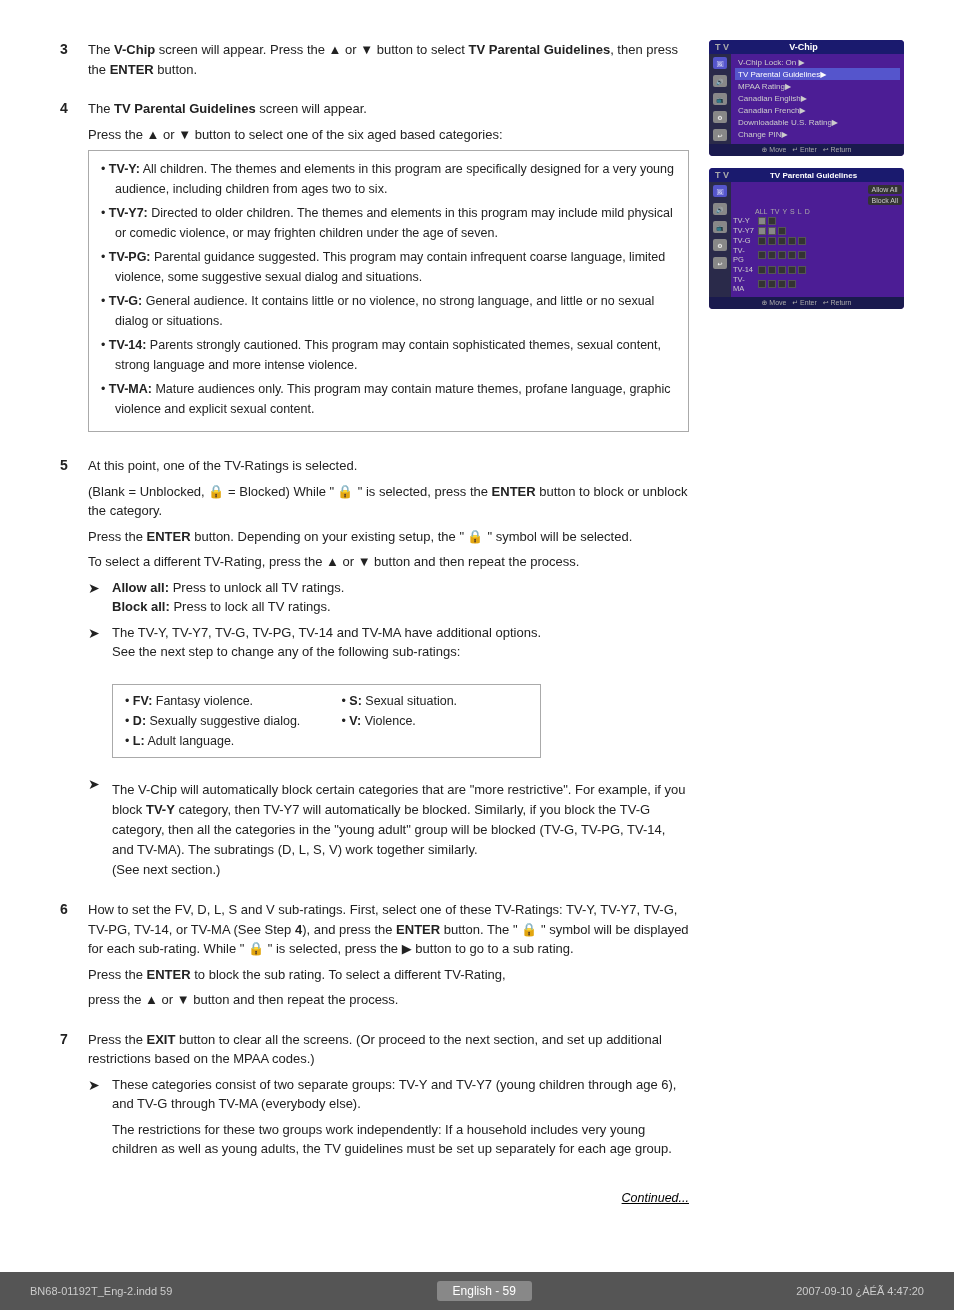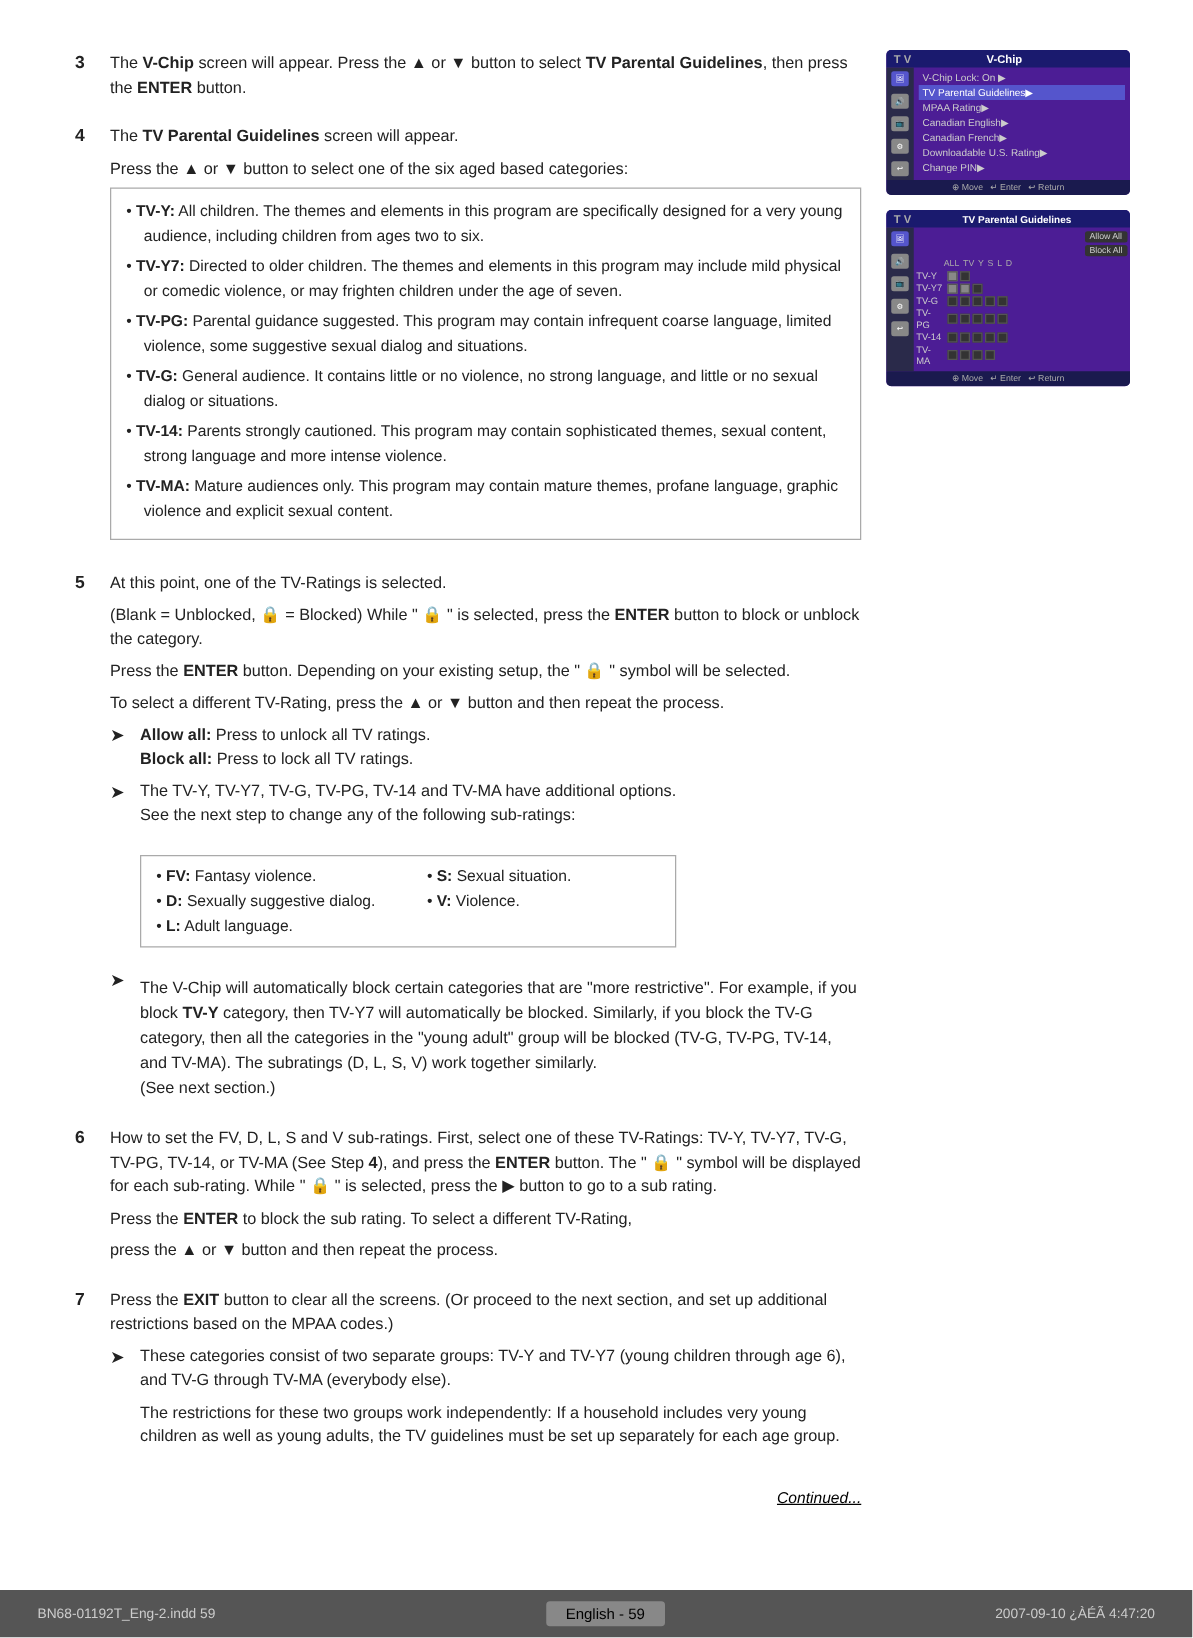--- a/index.html
+++ b/index.html
@@ -204,21 +204,21 @@
       justify-content: space-between;
       padding: 0 30px;
       gap: 42px;
     }
     .footer-left {
       color: #ccc;
       font-size: 11px;
     }
     .footer-center {
       background: #888;
-      color: #000000;
+      color: #ffffff;
       font-size: 12px;
       padding: 3px 16px;
       border-radius: 3px;
     }
     .footer-right {
       color: #ccc;
       font-size: 11px;
     }
     .continued {
       text-align: right;

